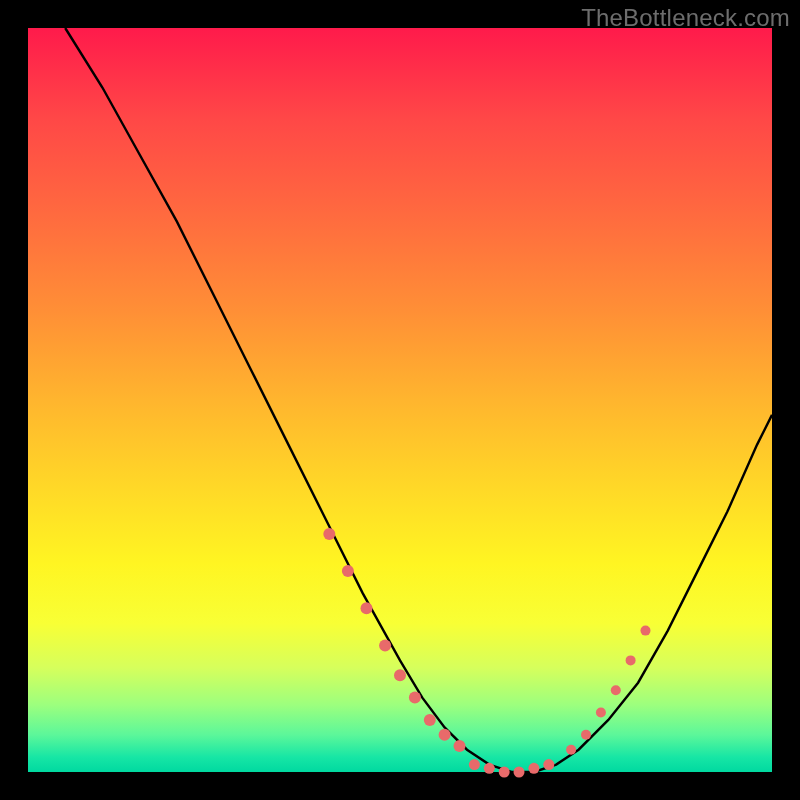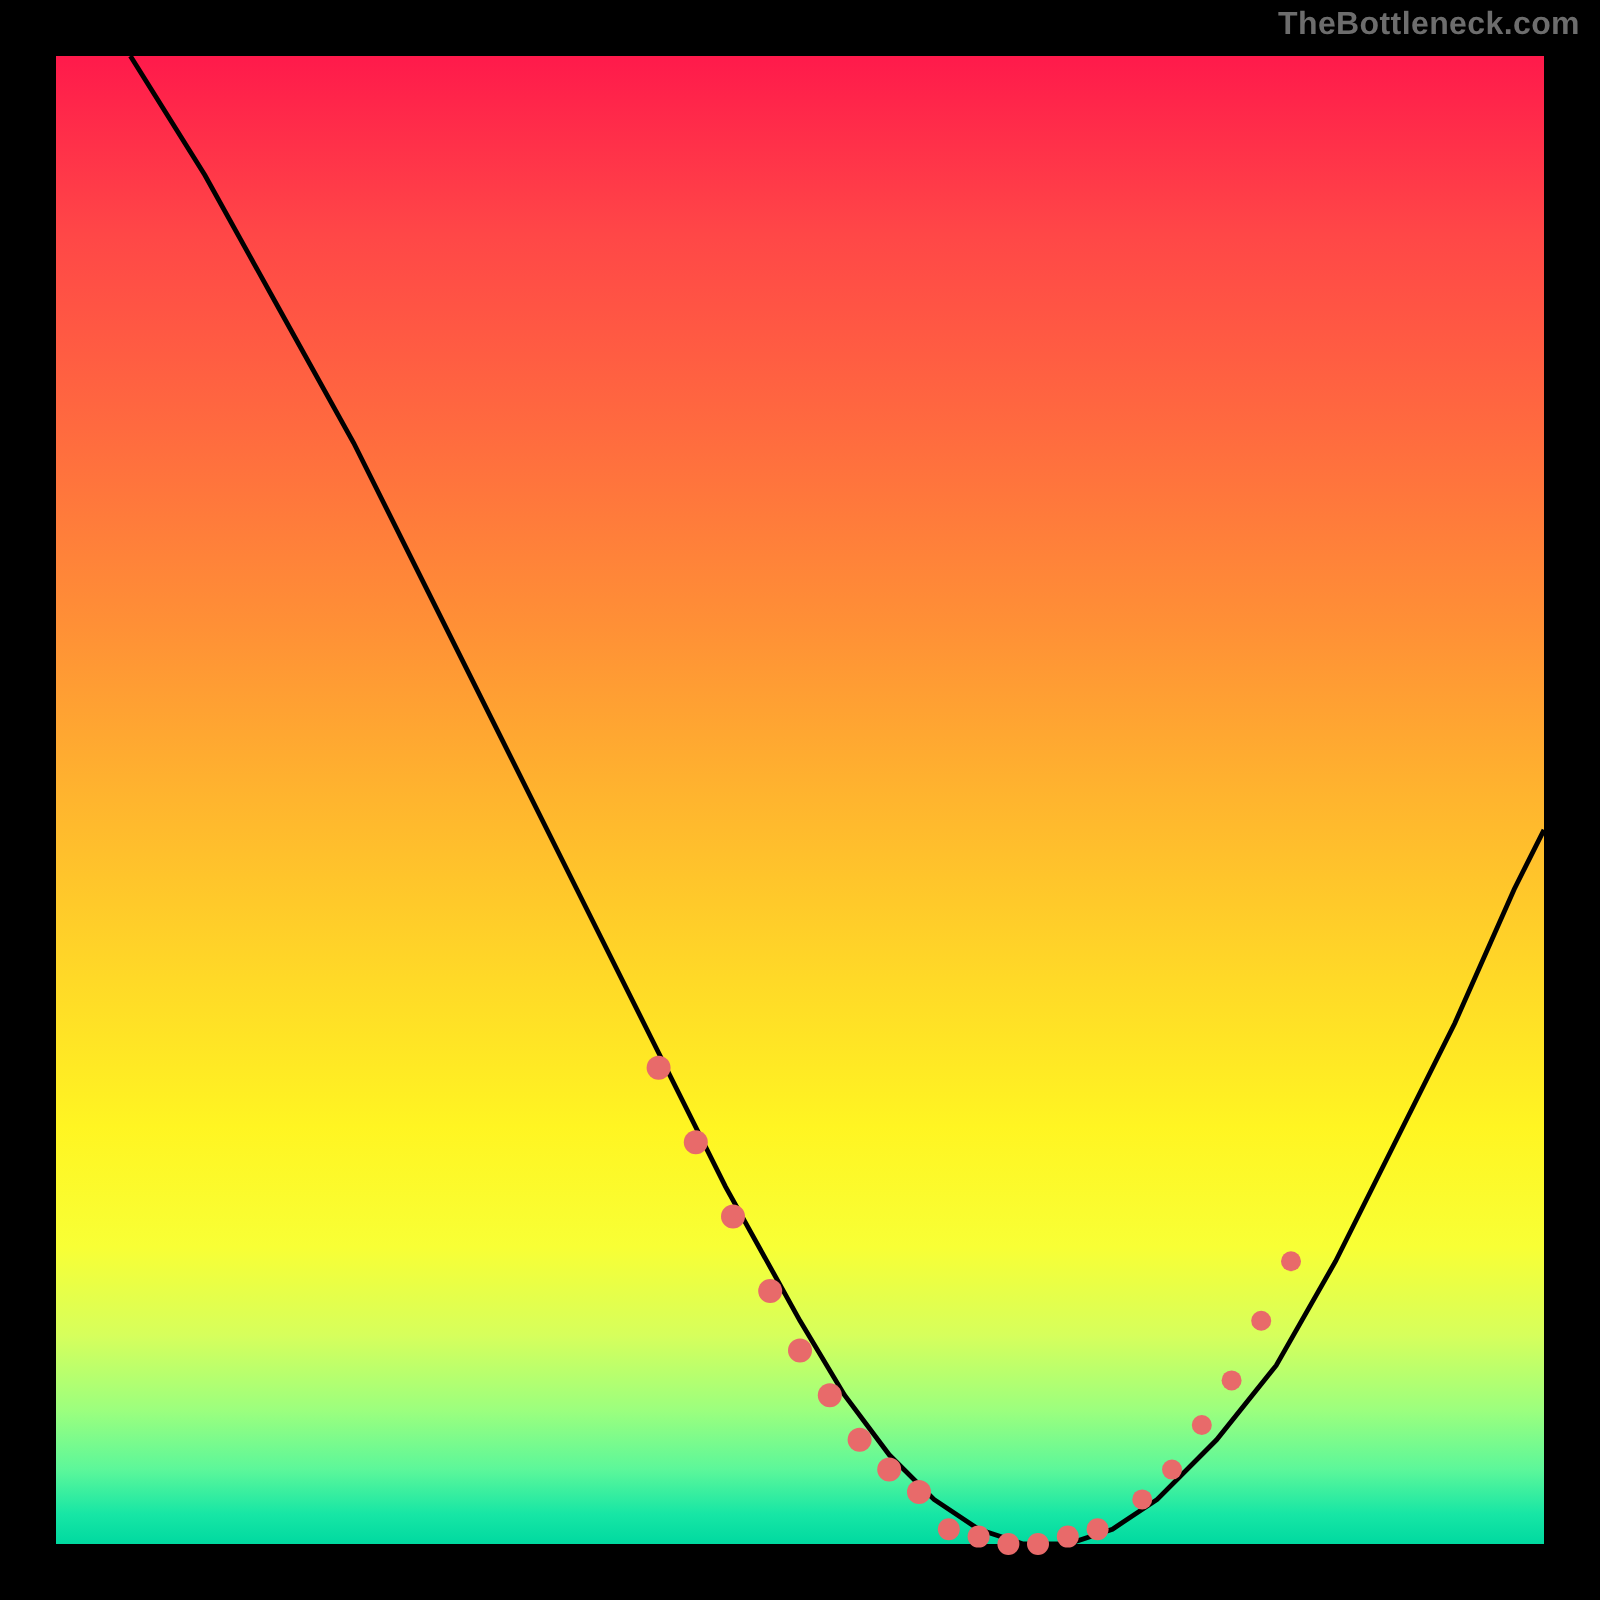--- a/index.html
+++ b/index.html
@@ -55,22 +55,22 @@
   }
   .tick {
     stroke: #e86a6a;
     stroke-width: 1.6;
   }
   .attribution {
     position: absolute;
     top: 4px;
     right: 10px;
     color: #6d6d6d;
-    font-size: 16px;
-    font-weight: 700;
+    font-size: 24px;
+    font-weight: 400;
     letter-spacing: 0.2px;
   }
 </style>
 </head>
 <body>
 
 <div class="frame">
 
   <div class="attribution">TheBottleneck.com</div>
 

